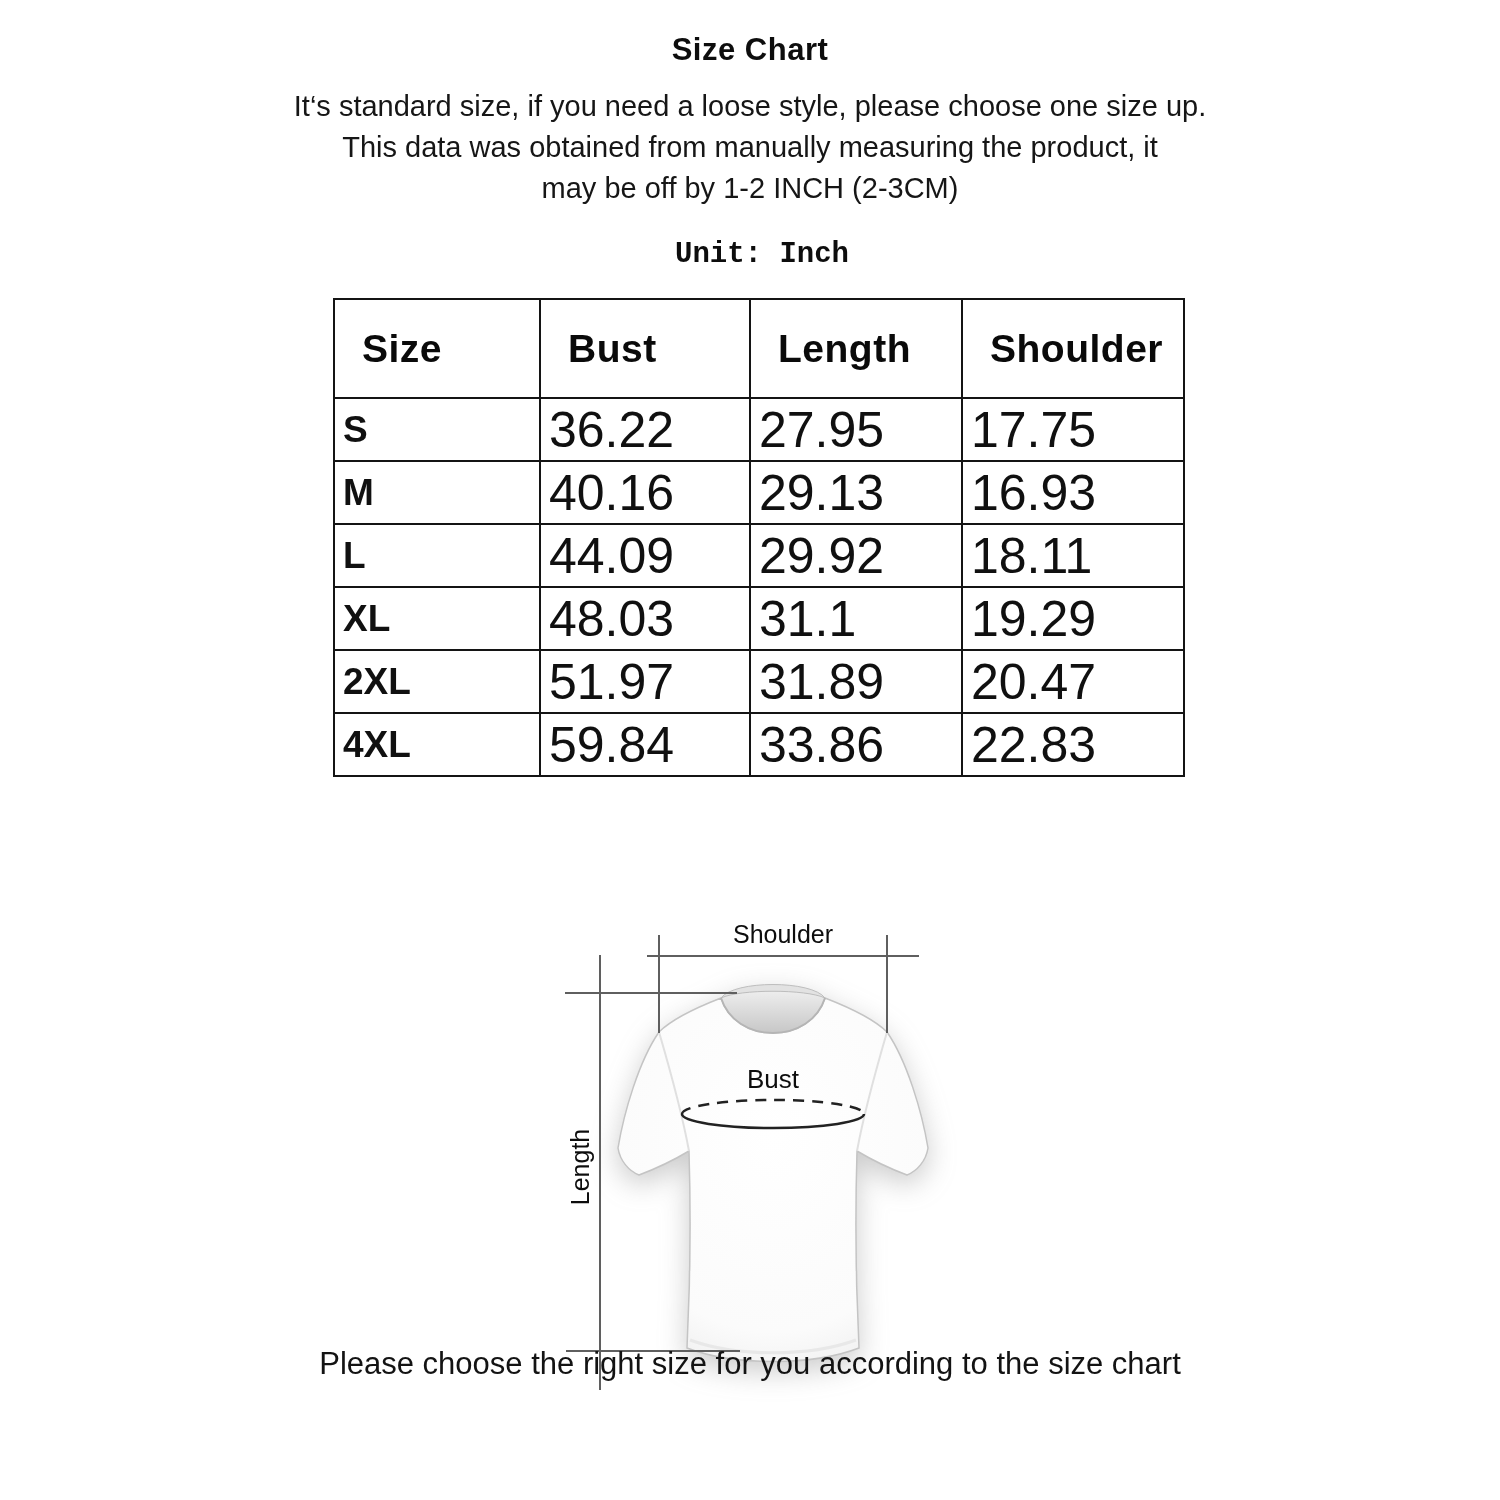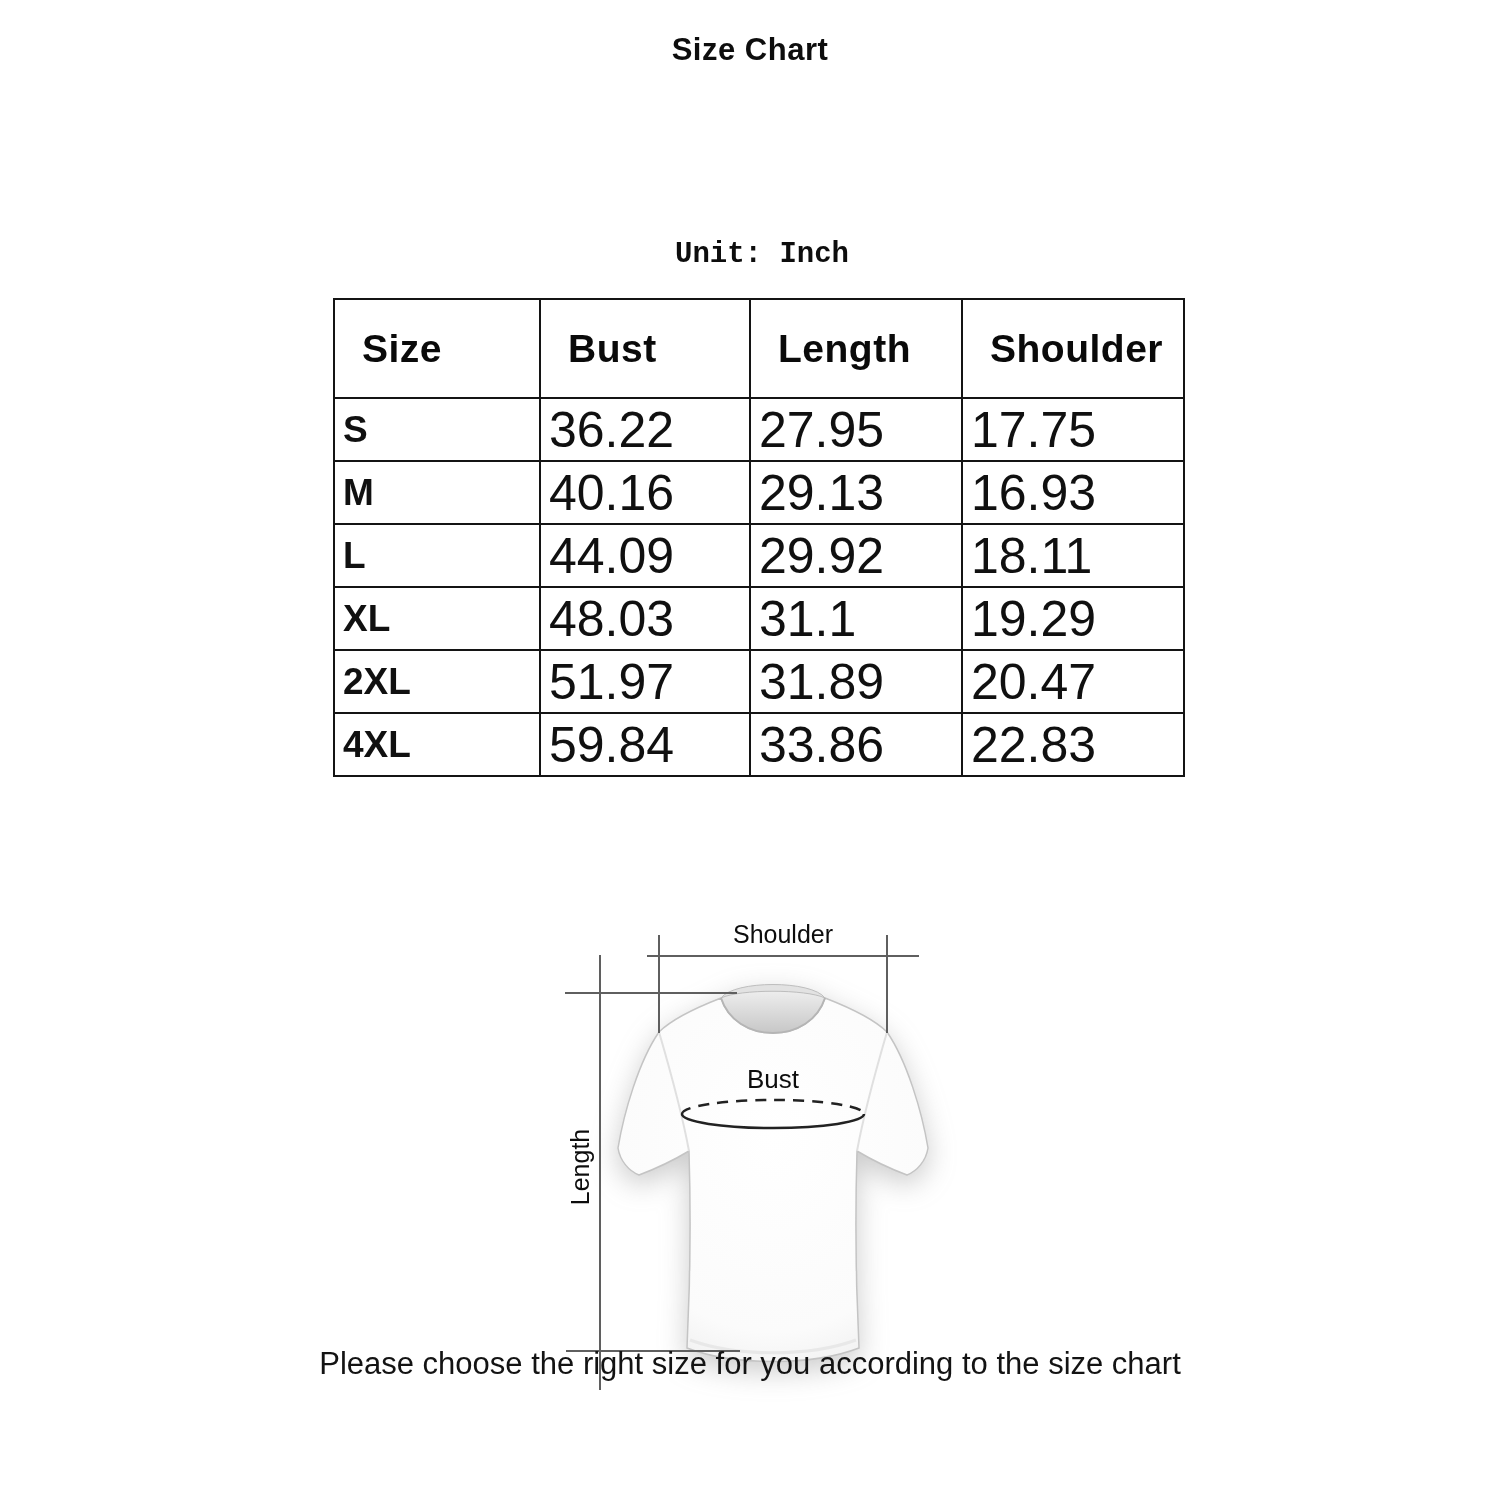--- a/index.html
+++ b/index.html
@@ -105,20 +105,25 @@
     color: #131313;
   }
 </style>
 </head>
 <body>
 
 <div class="canvas">
 
   <h1 class="page-title">Size Chart</h1>
 
+  <div class="intro">
+    <div>It‘s standard size, if you need a loose style, please choose one size up.</div>
+    <div>This data was obtained from manually measuring the product, it</div>
+    <div>may be off by 1-2 INCH (2-3CM)</div>
+  </div>
 
   <div class="unit-label">Unit: Inch</div>
 
   <table class="size-table">
     <colgroup>
       <col class="col-size">
         <col class="col-bust">
         <col class="col-length">
         <col class="col-shoulder">
     </colgroup>

